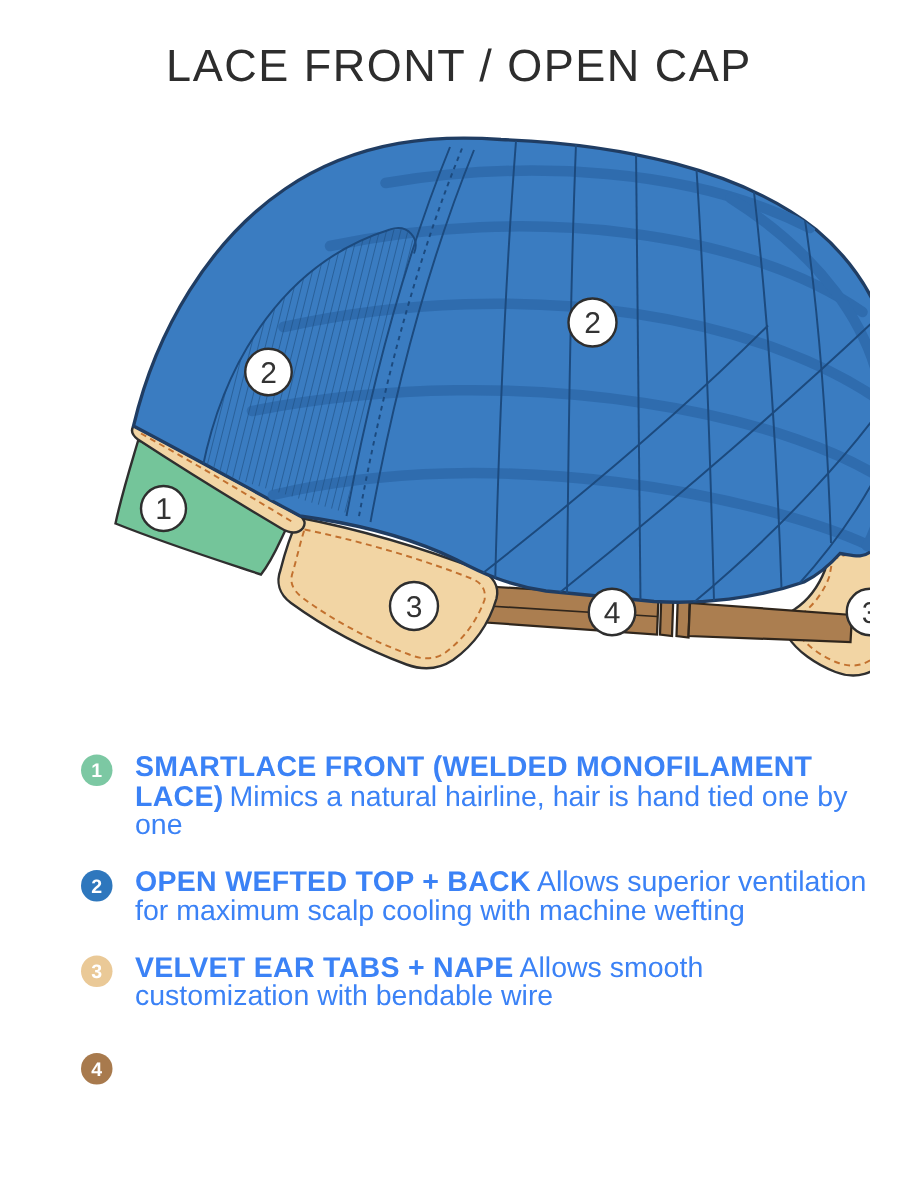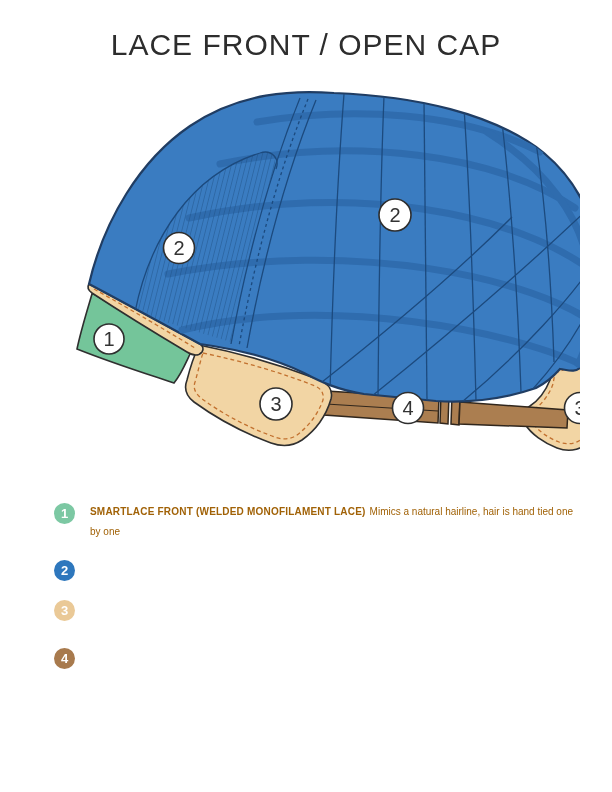--- a/index.html
+++ b/index.html
@@ -41,21 +41,21 @@
   .legend-item.last{margin-top:26px;}
   .badge{
     flex:0 0 auto;
     width:21px;height:21px;border-radius:50%;
     color:#ffffff;font-size:13px;font-weight:bold;
     display:flex;align-items:center;justify-content:center;
     margin-top:1px;
   }
   .legend-text{
     margin:0 0 0 15px;max-width:490px;
-    font-size:10px;line-height:19.5px;color:#a16207;
+    font-size:19px;line-height:19.5px;color:#3b82f6;
   }
   .legend-text b{letter-spacing:.2px;}
   .legend-text .desc{margin-left:4px;}
 </style>
 </head>
 <body>
 
 <div class="page">
 
   <h1 class="title">LACE FRONT / OPEN CAP</h1>
@@ -184,22 +184,24 @@
     </svg>
   </div>
 
   <div class="legend">
     <div class="legend-item">
       <span class="badge" style="background: rgb(124, 200, 163);">1</span>
       <p class="legend-text"><b>SMARTLACE FRONT (WELDED MONOFILAMENT LACE)</b><span class="desc">Mimics a natural hairline, hair is hand tied one by one</span></p>
     </div>
     <div class="legend-item">
       <span class="badge" style="background: rgb(46, 119, 189);">2</span>
+      <p class="legend-text"><b>OPEN WEFTED TOP + BACK</b><span class="desc">Allows superior ventilation for maximum scalp cooling with machine wefting</span></p>
     </div>
     <div class="legend-item">
       <span class="badge" style="background: rgb(234, 201, 151);">3</span>
+      <p class="legend-text"><b>VELVET EAR TABS + NAPE</b><span class="desc">Allows smooth customization with bendable wire</span></p>
     </div>
     <div class="legend-item last">
       <span class="badge" style="background: rgb(168, 122, 77);">4</span>
     </div>
   </div>
 
 </div>
 
 </body></html>

